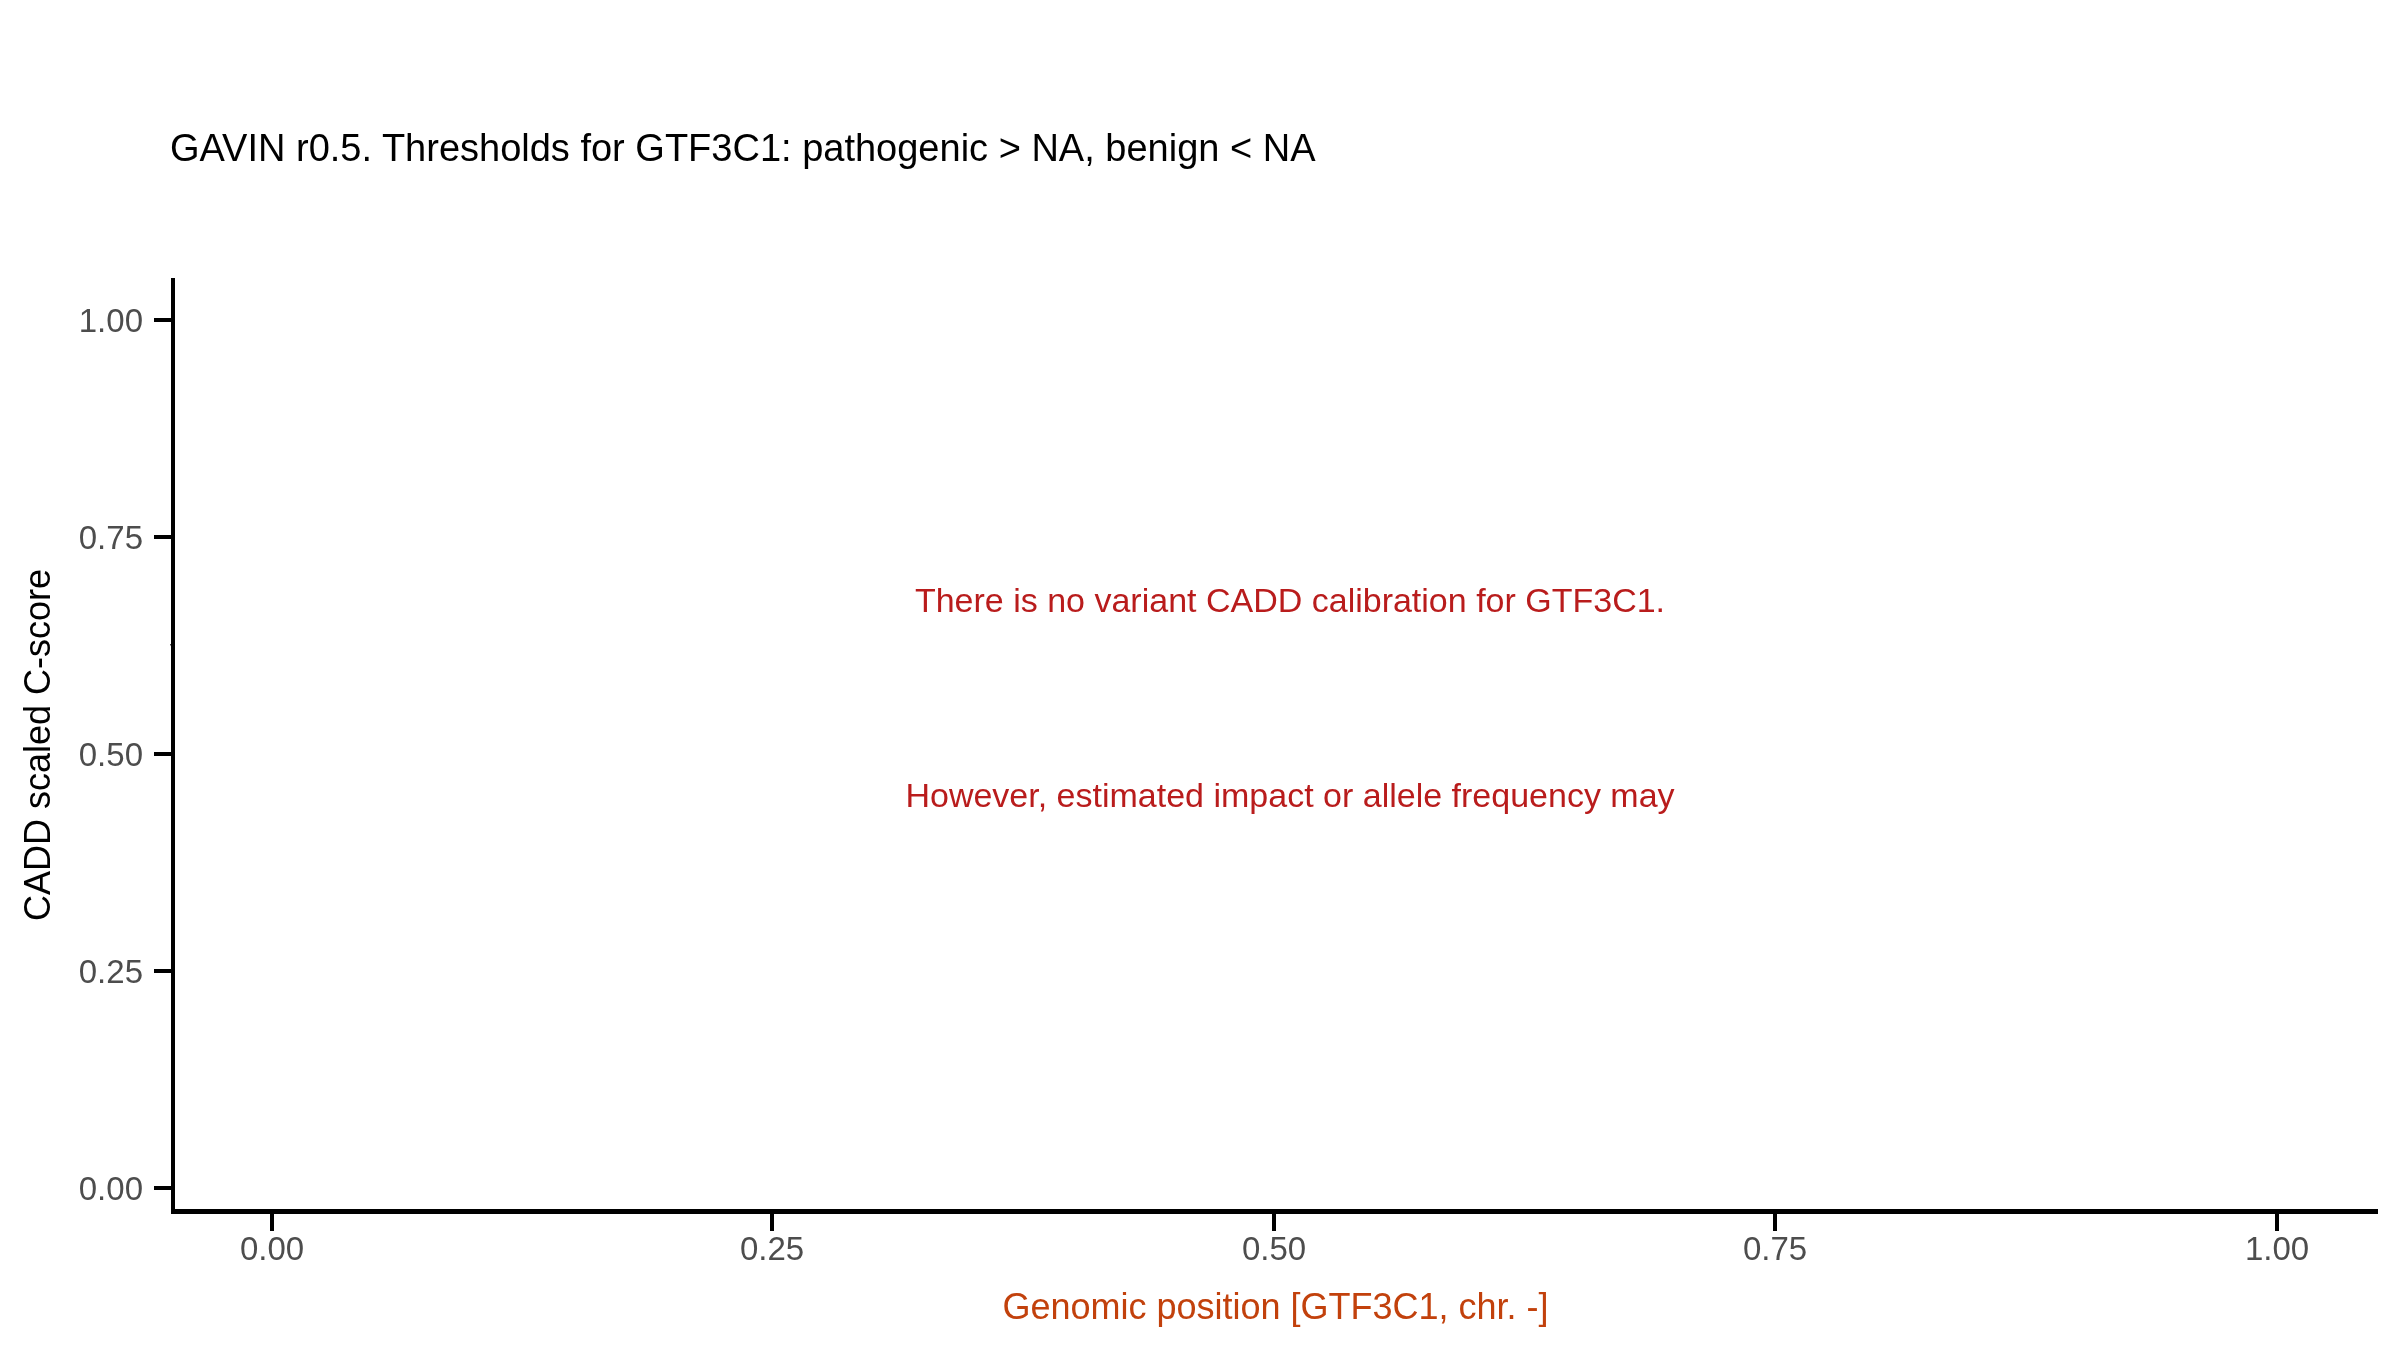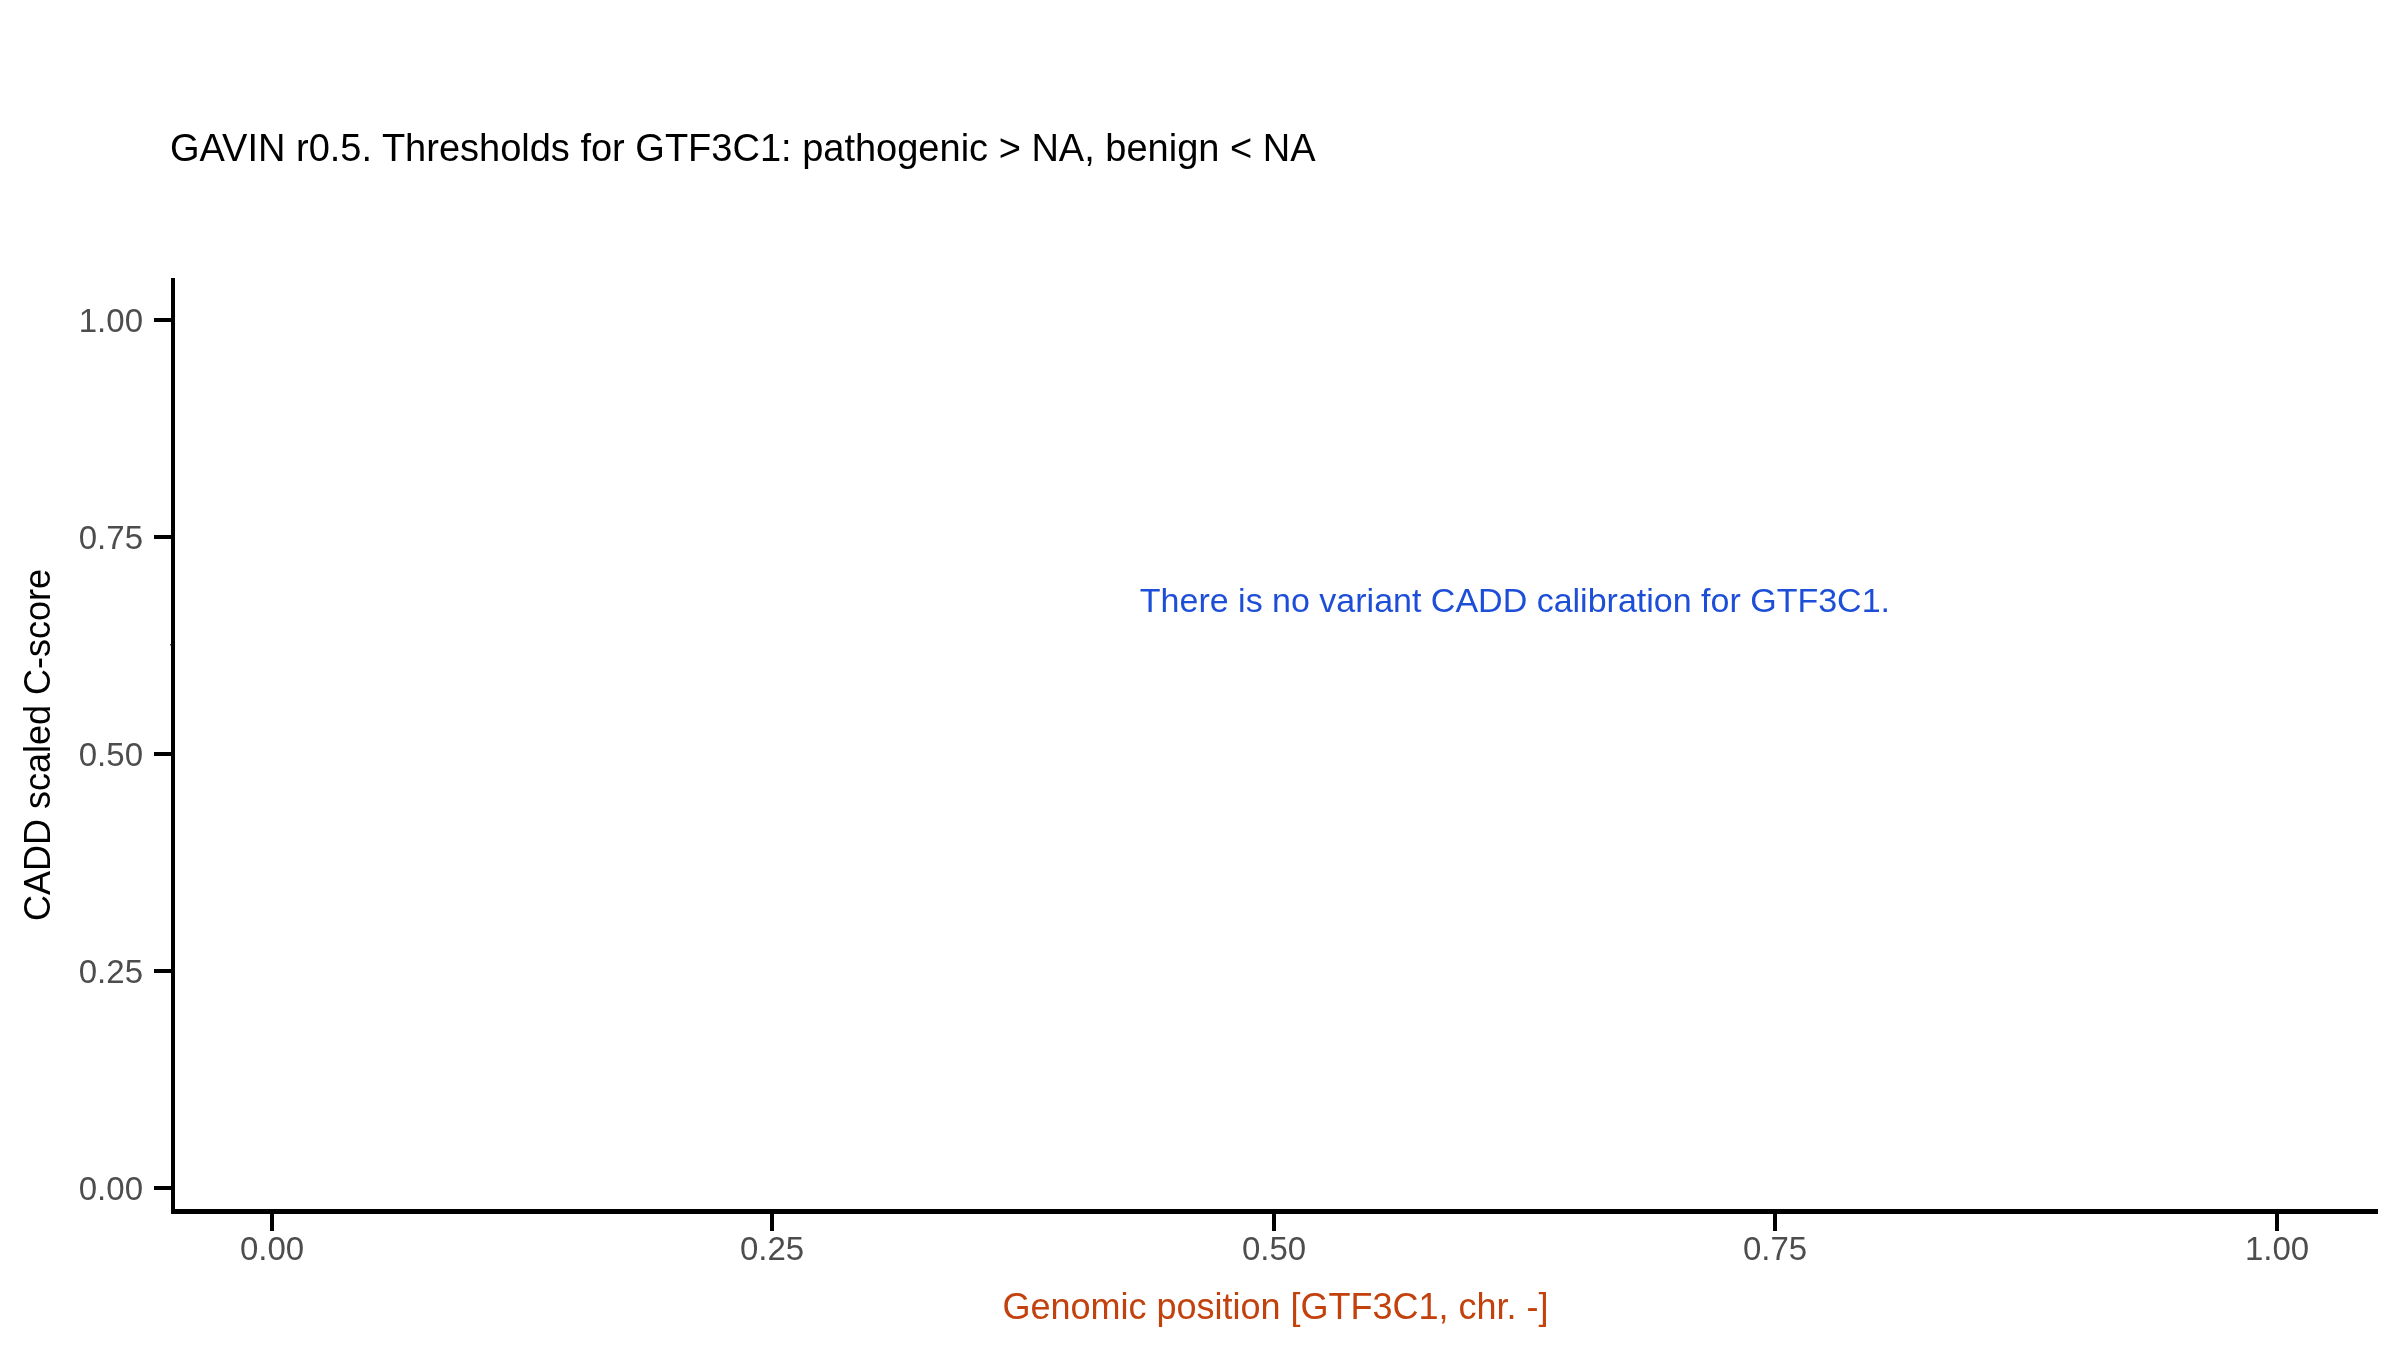--- a/index.html
+++ b/index.html
@@ -127,22 +127,22 @@
     line-height: 44px;
     white-space: nowrap;
   }
 
   
   #annotation {
     position: absolute;
     left: 690px;
     top: 438px;
     width: 1200px;
-    text-align: right;
-    color: #1d4ed8;
+    text-align: center;
+    color: #b91c1c;
     font-size: 34px;
     line-height: 65px;
     white-space: pre;
   }
   #annotation .annot-line {
     display: block;
     white-space: pre;
   }
 </style>
 </head>
@@ -187,15 +187,16 @@
   <div class="ticklabel-x" style="left:2277px;">1.00</div>
 
   <div id="ylab-anchor">
     <div id="ylab">CADD scaled C-score</div>
   </div>
 
   <div id="xlab">Genomic position [GTF3C1, chr. -]</div>
 
   <div id="annotation">
     <span class="annot-line">There is no variant CADD calibration for GTF3C1.</span>
+    <span class="annot-line">However, estimated impact or allele frequency may</span>
   </div>
 
 </div>
 
 </body></html>

